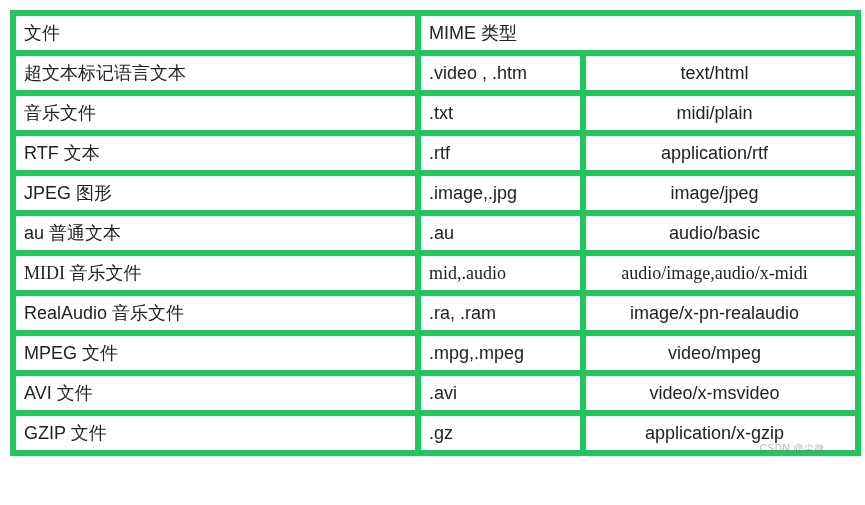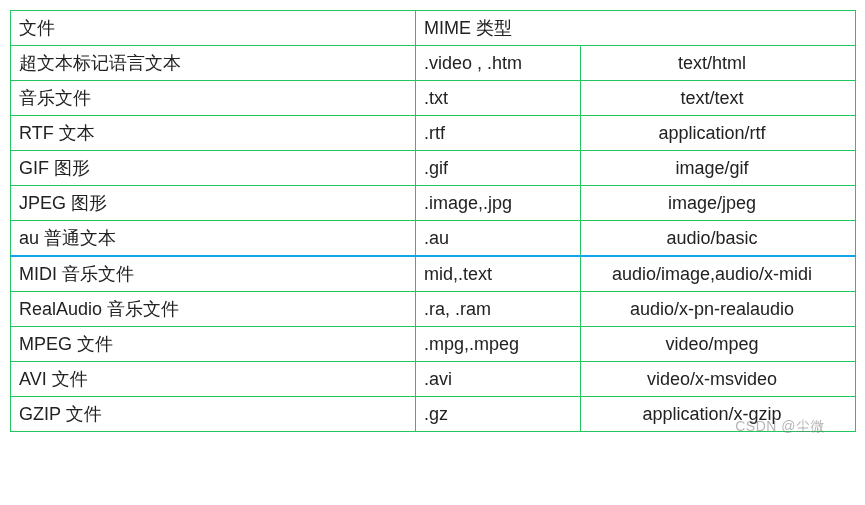--- a/index.html
+++ b/index.html
@@ -12,38 +12,38 @@
   }
   .wrap {
     width: 845px;
   }
   table {
     border-collapse: collapse;
     width: 100%;
     table-layout: fixed;
   }
   td {
-    border: 1px solid #22c55e;
+    border: 6px solid #22c55e;
     padding: 4px 8px;
     vertical-align: middle;
     height: 26px;
   }
   col.c1 { width: 405px; }
   col.c2 { width: 165px; }
   col.c3 { width: 275px; }
   .mime { text-align: center; padding-right: 20px; }
-  .sep-top td { border-top: 2px solid #0ea5e9; }
+  .sep-top td { border-top: 2px solid #0ea5e9; font-family: Liberation Serif, serif; }
   .header-span {
     
   }
   .watermark {
     position: relative;
     margin-top: -14px;
     text-align: right;
-    font-size: 14px;
+    font-size: 10px;
     color: rgba(120,120,120,0.55);
     padding-right: 30px;
     letter-spacing: 0.5px;
   }
 </style>
 </head>
 <body>
 
 <div class="wrap">
 <table>
@@ -59,51 +59,46 @@
     </tr>
 
     <tr>
       <td>超文本标记语言文本</td>
       <td>.video , .htm</td>
       <td class="mime">text/html</td>
     </tr>
     <tr>
       <td>音乐文件</td>
       <td>.txt</td>
-      <td class="mime">text/text</td>
+      <td class="mime">midi/plain</td>
     </tr>
     <tr>
       <td>RTF 文本</td>
       <td>.rtf</td>
       <td class="mime">application/rtf</td>
-    </tr>
-    <tr>
-      <td>GIF 图形</td>
-      <td>.gif</td>
-      <td class="mime">image/gif</td>
     </tr>
     <tr>
       <td>JPEG 图形</td>
       <td>.image,.jpg</td>
       <td class="mime">image/jpeg</td>
     </tr>
     <tr>
       <td>au 普通文本</td>
       <td>.au</td>
       <td class="mime">audio/basic</td>
     </tr>
     <tr class="sep-top">
       <td>MIDI 音乐文件</td>
-      <td>mid,.text</td>
+      <td>mid,.audio</td>
       <td class="mime">audio/image,audio/x-midi</td>
     </tr>
     <tr>
       <td>RealAudio 音乐文件</td>
       <td>.ra, .ram</td>
-      <td class="mime">audio/x-pn-realaudio</td>
+      <td class="mime">image/x-pn-realaudio</td>
     </tr>
     <tr>
       <td>MPEG 文件</td>
       <td>.mpg,.mpeg</td>
       <td class="mime">video/mpeg</td>
     </tr>
     <tr>
       <td>AVI 文件</td>
       <td>.avi</td>
       <td class="mime">video/x-msvideo</td>

